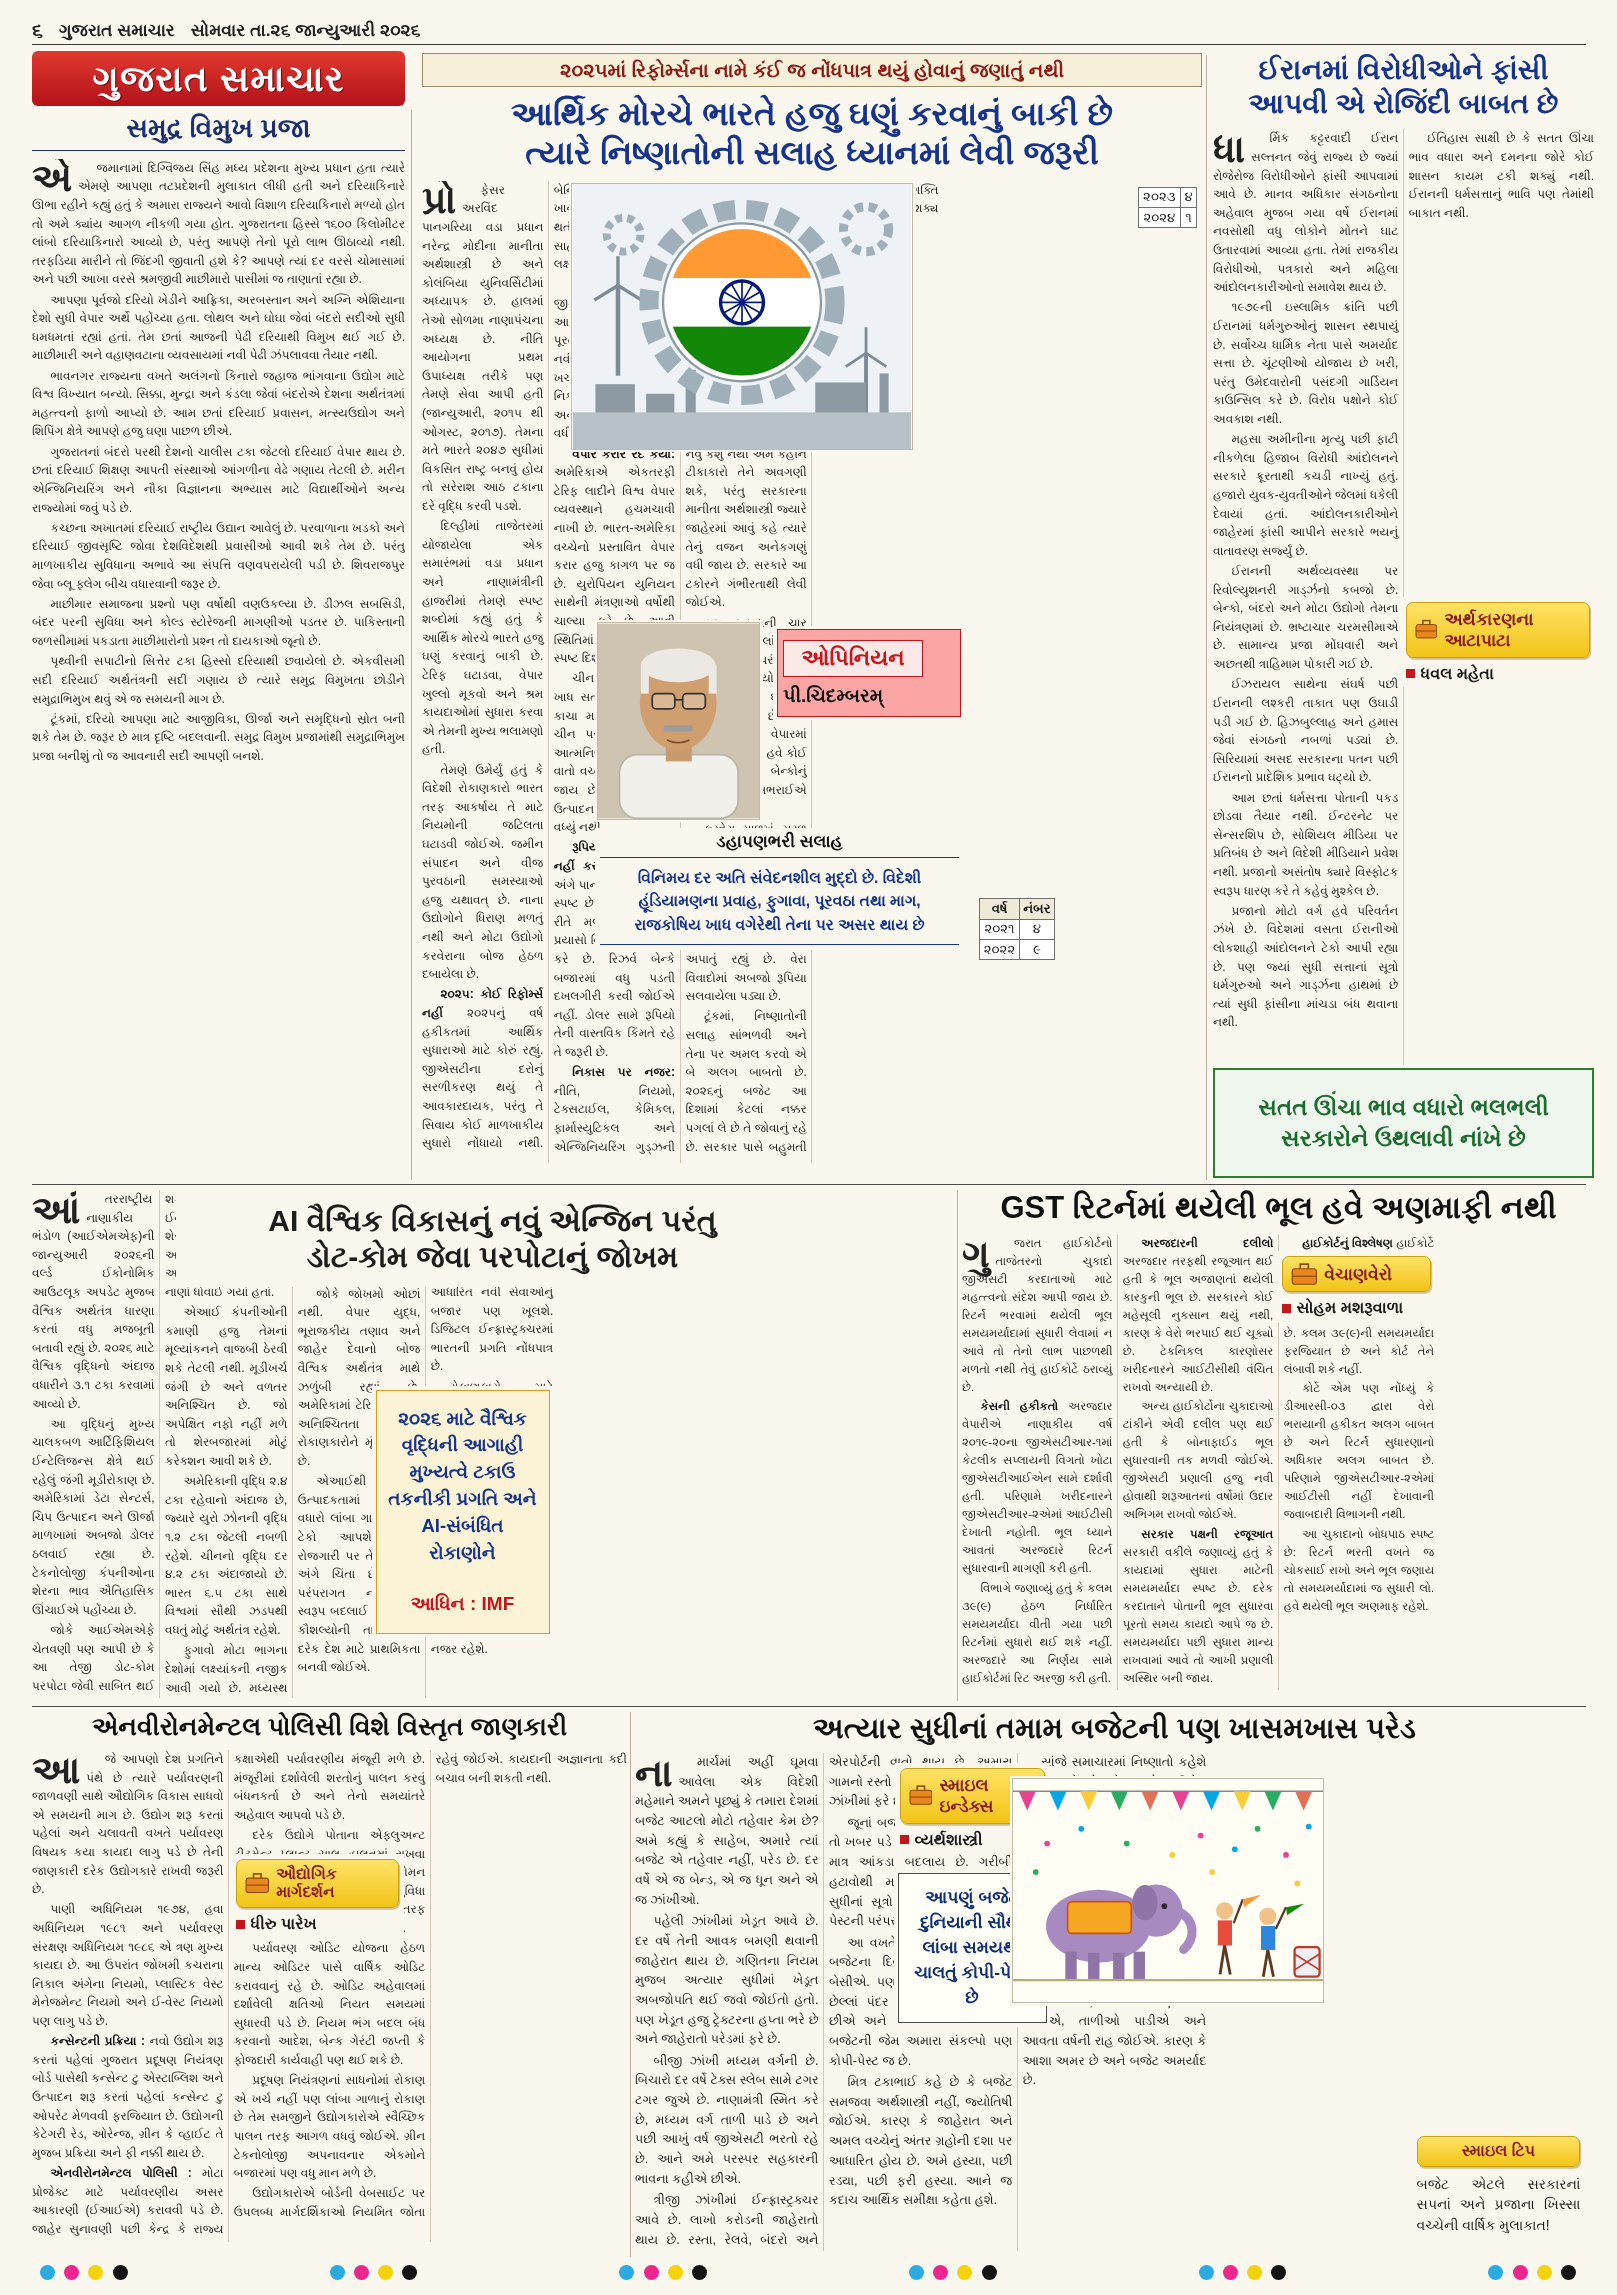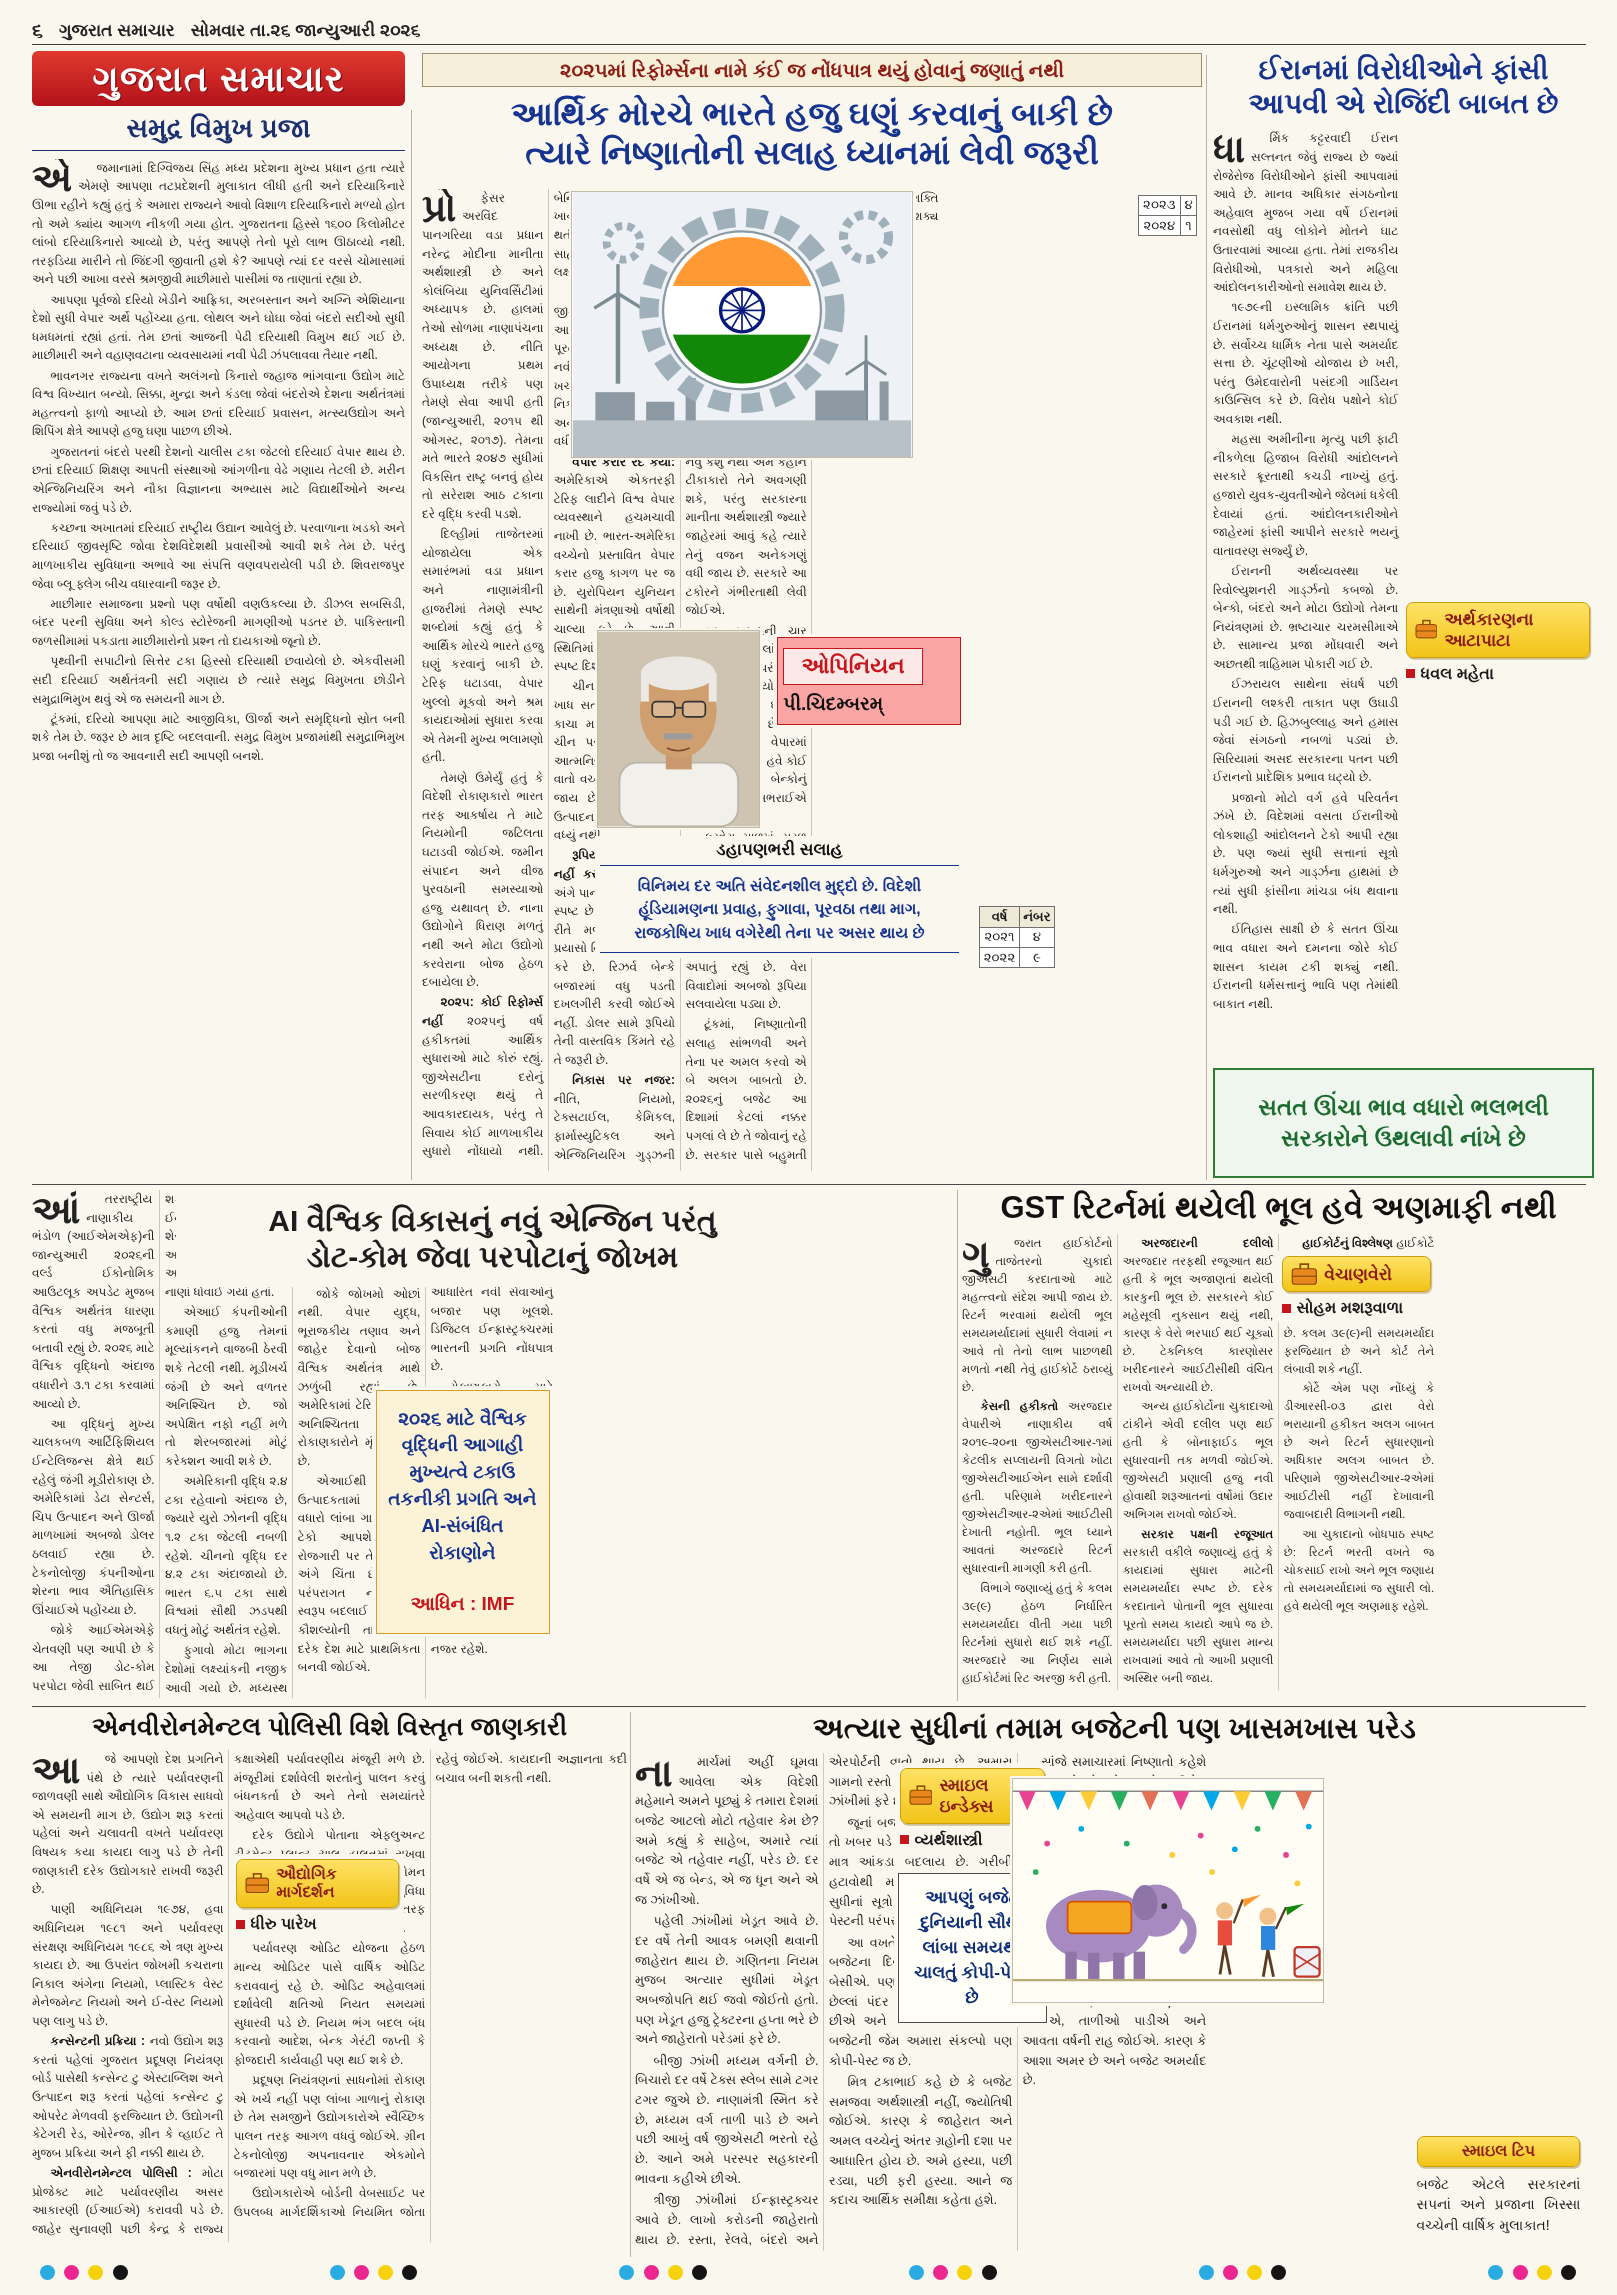--- a/index.html
+++ b/index.html
@@ -99,21 +99,21 @@
         </div>
     </div>
   </div>
 </div>
 
 <div class="abs" style="left:422px;top:53px;width:780px;height:1130px">
   <div class="kicker" style="height:34px">૨૦૨૫માં રિફોર્મ્સના નામે કંઈ જ નોંધપાત્ર થયું હોવાનું જણાતું નથી</div>
   <div class="op-head" style="margin-top:8px">આર્થિક મોરચે ભારતે હજુ ઘણું કરવાનું બાકી છે</div>
   <div class="op-head">ત્યારે નિષ્ણાતોની સલાહ ધ્યાનમાં લેવી જરૂરી</div>
 
-  <div style="position:relative;margin-top:16px;height:982px">
+  <div style="position:relative;margin-top:8px;height:982px">
     <div class="cols" style="column-count:6">
       <span class="dc">પ્રો</span>
       <div>
           <p class="para">ફેસર અરવિંદ પાનગરિયા વડા પ્રધાન નરેન્દ્ર મોદીના માનીતા અર્થશાસ્ત્રી છે અને કોલંબિયા યુનિવર્સિટીમાં અધ્યાપક છે. હાલમાં તેઓ સોળમા નાણાપંચના અધ્યક્ષ છે. નીતિ આયોગના પ્રથમ ઉપાધ્યક્ષ તરીકે પણ તેમણે સેવા આપી હતી (જાન્યુઆરી, ૨૦૧૫ થી ઓગસ્ટ, ૨૦૧૭). તેમના મતે ભારતે ૨૦૪૭ સુધીમાં વિકસિત રાષ્ટ્ર બનવું હોય તો સરેરાશ આઠ ટકાના દરે વૃદ્ધિ કરવી પડશે.</p>
           <p class="para">દિલ્હીમાં તાજેતરમાં યોજાયેલા એક સમારંભમાં વડા પ્રધાન અને નાણામંત્રીની હાજરીમાં તેમણે સ્પષ્ટ શબ્દોમાં કહ્યું હતું કે આર્થિક મોરચે ભારતે હજુ ઘણું કરવાનું બાકી છે. ટેરિફ ઘટાડવા, વેપાર ખુલ્લો મૂકવો અને શ્રમ કાયદાઓમાં સુધારા કરવા એ તેમની મુખ્ય ભલામણો હતી.</p>
           <p class="para">તેમણે ઉમેર્યું હતું કે વિદેશી રોકાણકારો ભારત તરફ આકર્ષાય તે માટે નિયમોની જટિલતા ઘટાડવી જોઈએ. જમીન સંપાદન અને વીજ પુરવઠાની સમસ્યાઓ હજુ યથાવત્ છે. નાના ઉદ્યોગોને ધિરાણ મળતું નથી અને મોટા ઉદ્યોગો કરવેરાના બોજ હેઠળ દબાયેલા છે.</p>
           <p class="para"><b class="lead-in">૨૦૨૫: કોઈ રિફોર્મ્સ નહીં</b> ૨૦૨૫નું વર્ષ હકીકતમાં આર્થિક સુધારાઓ માટે કોરું રહ્યું. જીએસટીના દરોનું સરળીકરણ થયું તે આવકારદાયક, પરંતુ તે સિવાય કોઈ માળખાકીય સુધારો નોંધાયો નથી. બેન્કિંગ ક્ષેત્રે ખાનગીકરણની વાતો જ થતી રહી. જાહેર સાહસોના વિનિવેશનો લક્ષ્યાંક સિદ્ધ થયો નથી.</p>
           <p class="para">મૂડીરોકાણનો દર જીડીપીના ૩૦ ટકાની આસપાસ સ્થિર છે, જે પૂરતો નથી. ખાનગી ક્ષેત્ર નવી ક્ષમતા ઊભી કરવામાં ખચકાટ અનુભવે છે. નિકાસ વૃદ્ધિ ધીમી પડી છે અને ચાલુ ખાતાની ખાધ વધી રહી છે.</p>
           <p class="para"><b class="lead-in">વેપાર કરાર રદ કર્યા:</b> અમેરિકાએ એકતરફી ટેરિફ લાદીને વિશ્વ વેપાર વ્યવસ્થાને હચમચાવી નાખી છે. ભારત-અમેરિકા વચ્ચેનો પ્રસ્તાવિત વેપાર કરાર હજુ કાગળ પર જ છે. યુરોપિયન યુનિયન સાથેની મંત્રણાઓ વર્ષોથી ચાલ્યા કરે છે. આવી સ્થિતિમાં નિકાસકારોને સ્પષ્ટ દિશા મળતી નથી.</p>
           <p class="para">ચીન સાથેની વેપાર ખાધ સતત વધી રહી છે. કાચા માલ માટે આપણે ચીન પર નિર્ભર છીએ. આત્મનિર્ભર ભારતની વાતો વચ્ચે આયાત વધતી જાય છે અને સ્થાનિક ઉત્પાદન અપેક્ષા મુજબ વધ્યું નથી.</p>
@@ -246,20 +246,21 @@
   <div class="iran-head">આપવી એ રોજિંદી બાબત છે</div>
   <div style="position:relative;margin-top:9.2px;height:936px">
     <div class="cols" style="column-count:2">
       <span class="dc">ધા</span>
       <div>
           <p class="para">ર્મિક કટ્ટરવાદી ઈરાન સલ્તનત જેવું રાજ્ય છે જ્યાં રોજેરોજ વિરોધીઓને ફાંસી આપવામાં આવે છે. માનવ અધિકાર સંગઠનોના અહેવાલ મુજબ ગયા વર્ષે ઈરાનમાં નવસોથી વધુ લોકોને મોતને ઘાટ ઉતારવામાં આવ્યા હતા. તેમાં રાજકીય વિરોધીઓ, પત્રકારો અને મહિલા આંદોલનકારીઓનો સમાવેશ થાય છે.</p>
           <p class="para">૧૯૭૯ની ઇસ્લામિક ક્રાંતિ પછી ઈરાનમાં ધર્મગુરુઓનું શાસન સ્થપાયું છે. સર્વોચ્ચ ધાર્મિક નેતા પાસે અમર્યાદ સત્તા છે. ચૂંટણીઓ યોજાય છે ખરી, પરંતુ ઉમેદવારોની પસંદગી ગાર્ડિયન કાઉન્સિલ કરે છે. વિરોધ પક્ષોને કોઈ અવકાશ નથી.</p>
           <p class="para">મહસા અમીનીના મૃત્યુ પછી ફાટી નીકળેલા હિજાબ વિરોધી આંદોલનને સરકારે ક્રૂરતાથી કચડી નાખ્યું હતું. હજારો યુવક-યુવતીઓને જેલમાં ધકેલી દેવાયાં હતાં. આંદોલનકારીઓને જાહેરમાં ફાંસી આપીને સરકારે ભયનું વાતાવરણ સર્જ્યું છે.</p>
           <p class="para">ઈરાનની અર્થવ્યવસ્થા પર રિવોલ્યુશનરી ગાર્ડ્ઝનો કબજો છે. બેન્કો, બંદરો અને મોટા ઉદ્યોગો તેમના નિયંત્રણમાં છે. ભ્રષ્ટાચાર ચરમસીમાએ છે. સામાન્ય પ્રજા મોંઘવારી અને અછતથી ત્રાહિમામ પોકારી ગઈ છે.</p>
           <p class="para">ઈઝરાયલ સાથેના સંઘર્ષ પછી ઈરાનની લશ્કરી તાકાત પણ ઉઘાડી પડી ગઈ છે. હિઝબુલ્લાહ અને હમાસ જેવાં સંગઠનો નબળાં પડ્યાં છે. સિરિયામાં અસદ સરકારના પતન પછી ઈરાનનો પ્રાદેશિક પ્રભાવ ઘટ્યો છે.</p>
+          <p class="para">આમ છતાં ધર્મસત્તા પોતાની પકડ છોડવા તૈયાર નથી. ઈન્ટરનેટ પર સેન્સરશિપ છે, સોશિયલ મીડિયા પર પ્રતિબંધ છે અને વિદેશી મીડિયાને પ્રવેશ નથી. પ્રજાનો અસંતોષ ક્યારે વિસ્ફોટક સ્વરૂપ ધારણ કરે તે કહેવું મુશ્કેલ છે.</p>
           <p class="para">પ્રજાનો મોટો વર્ગ હવે પરિવર્તન ઝંખે છે. વિદેશમાં વસતા ઈરાનીઓ લોકશાહી આંદોલનને ટેકો આપી રહ્યા છે. પણ જ્યાં સુધી સત્તાનાં સૂત્રો ધર્મગુરુઓ અને ગાર્ડ્ઝના હાથમાં છે ત્યાં સુધી ફાંસીના માંચડા બંધ થવાના નથી.</p>
           <p class="para">ઈતિહાસ સાક્ષી છે કે સતત ઊંચા ભાવ વધારા અને દમનના જોરે કોઈ શાસન કાયમ ટકી શક્યું નથી. ઈરાનની ધર્મસત્તાનું ભાવિ પણ તેમાંથી બાકાત નથી.</p>
         </div>
     </div>
 
     <div class="ov" style="left:188px;top:468px;width:194px;padding:4.6px">
       <div class="badge">
         <svg width="26.6" height="23" viewBox="0 0 46 40">
           <rect x="16" y="2" width="14" height="10" fill="none" stroke="#8a4a00" stroke-width="3"></rect>
           <rect x="2" y="10" width="42" height="27" rx="5" fill="#e8871e" stroke="#8a4a00" stroke-width="2"></rect>

